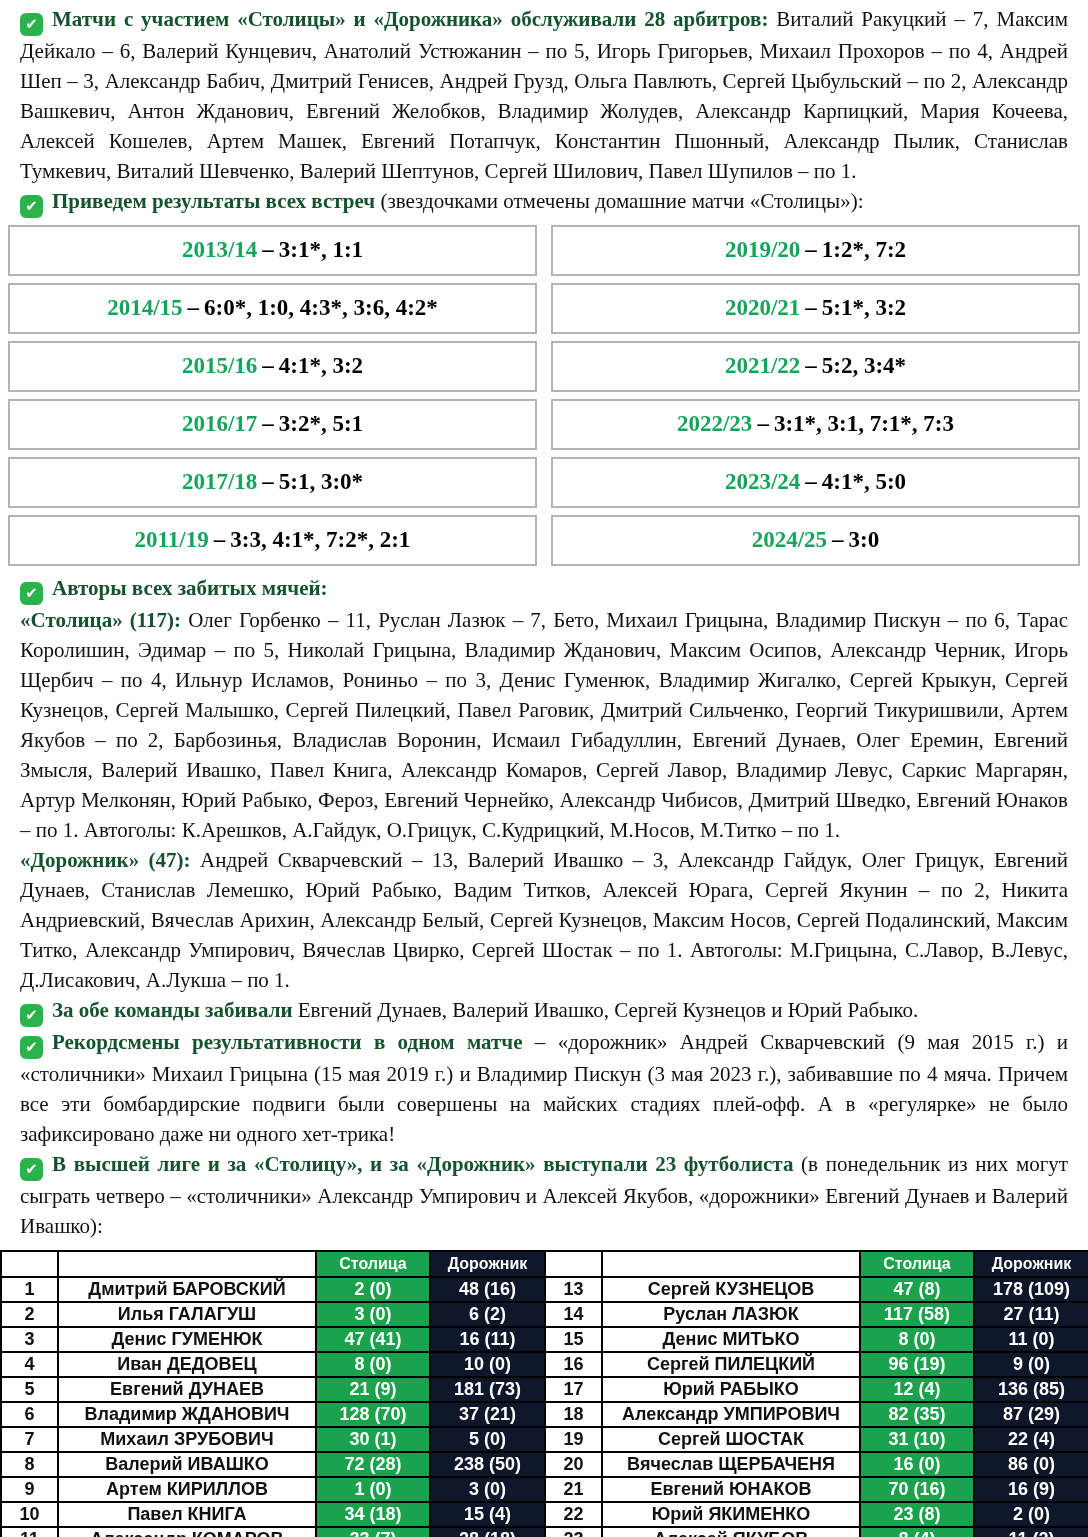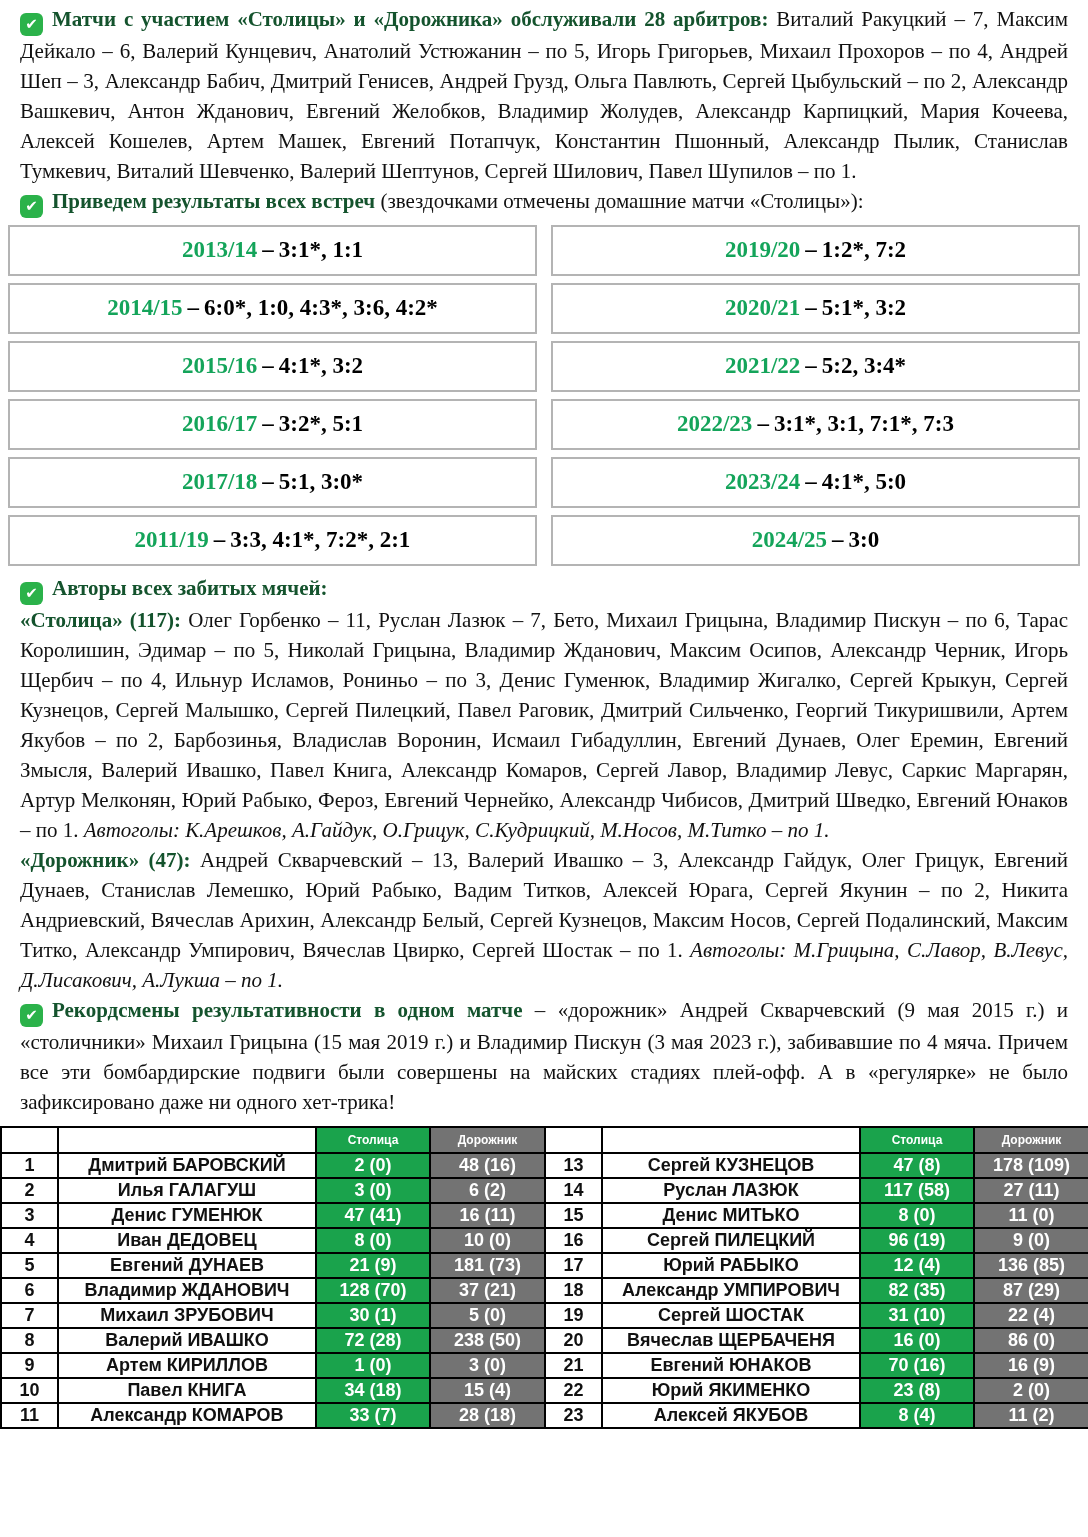--- a/index.html
+++ b/index.html
@@ -4,38 +4,38 @@
 <style>
   html,body{margin:0;padding:0;background:#fff;}
   body{width:1088px;font-family:"Liberation Serif",serif;color:#111;}
   .page{padding:4px 20px 0 20px;}
   p.para{margin:0;font-size:21px;line-height:30px;text-align:justify;}
   p.para b{font-weight:bold;color:#14532d;}
   .check{display:inline-block;width:23px;height:23px;background:#2bb24a;border-radius:6px;
          color:#fff;text-align:center;line-height:23px;font-size:15px;font-weight:bold;
          margin-right:9px;vertical-align:-3px;font-family:"DejaVu Sans",sans-serif;}
   .check::before{content:"✔";}
-  .itl{font-style:italic;}
+  .itl{}
   
   .seasons{display:grid;grid-template-columns:1fr 1fr;column-gap:14px;row-gap:7px;margin:7px -12px 7px -12px;}
   .seasons-col{display:flex;flex-direction:column;gap:7px;}
   .season-cell{border:2px solid #b4b4b4;background:#fff;text-align:center;
                font-size:23px;font-weight:bold;padding:10px 4px 11px 4px;white-space:nowrap;}
   .season-label{color:#14a45a;}
   .season-dash{color:#000;margin:0 5px;}
   .season-scores{color:#000;}
   
   table.players{border-collapse:collapse;table-layout:fixed;width:1088px;margin:9px 0 0 -20px;}
   table.players td{border:2px solid #000;font-family:"Liberation Sans",sans-serif;font-weight:bold;
                    font-size:18px;height:23px;padding:0 3px;overflow:hidden;white-space:nowrap;}
-  table.players thead td{height:24px;font-size:12px;margin-top:14px;}
+  table.players thead td{height:24px;font-size:16px;margin-top:14px;}
   td.cnum{text-align:center;}
   td.cname{text-align:center;padding-left:8px;}
   td.cg{background:#1aa34c;color:#fff;text-align:center;}
-  td.cr{background:#737373;color:#fff;text-align:center;}
+  td.cr{background:#0f172a;color:#fff;text-align:center;}
 </style>
 </head>
 <body>
 
 <div class="page">
 
   <p class="para"><span class="check"></span><b>Матчи с участием «Столицы» и «Дорожника» обслуживали 28 арбитров:</b><span> Виталий Ракуцкий – 7, Максим Дейкало – 6, Валерий Кунцевич, Анатолий Устюжанин – по 5, Игорь Григорьев, Михаил Прохоров – по 4, Андрей Шеп – 3, Александр Бабич, Дмитрий Генисев, Андрей Грузд, Ольга Павлють, Сергей Цыбульский – по 2, Александр Вашкевич, Антон Жданович, Евгений Желобков, Владимир Жолудев, Александр Карпицкий, Мария Кочеева, Алексей Кошелев, Артем Машек, Евгений Потапчук, Константин Пшонный, Александр Пылик, Станислав Тумкевич, Виталий Шевченко, Валерий Шептунов, Сергей Шилович, Павел Шупилов – по 1.</span></p>
 
   <p class="para"><span class="check"></span><b>Приведем результаты всех встреч</b><span> (звездочками отмечены домашние матчи «Столицы»):</span></p>
 
@@ -57,23 +57,25 @@
         <div class="season-cell"><span class="season-label">2024/25</span><span class="season-dash">–</span><span class="season-scores">3:0</span></div>
       </div>
   </div>
 
   <p class="para"><span class="check"></span><b>Авторы всех забитых мячей:</b></p>
 
   <p class="para"><b>«Столица» (117):</b><span> Олег Горбенко – 11, Руслан Лазюк – 7, Бето, Михаил Грицына, Владимир Пискун – по 6, Тарас Королишин, Эдимар – по 5, Николай Грицына, Владимир Жданович, Максим Осипов, Александр Черник, Игорь Щербич – по 4, Ильнур Исламов, Рониньо – по 3, Денис Гуменюк, Владимир Жигалко, Сергей Крыкун, Сергей Кузнецов, Сергей Малышко, Сергей Пилецкий, Павел Раговик, Дмитрий Сильченко, Георгий Тикуришвили, Артем Якубов – по 2, Барбозинья, Владислав Воронин, Исмаил Гибадуллин, Евгений Дунаев, Олег Еремин, Евгений Змысля, Валерий Ивашко, Павел Книга, Александр Комаров, Сергей Лавор, Владимир Левус, Саркис Маргарян, Артур Мелконян, Юрий Рабыко, Фероз, Евгений Чернейко, Александр Чибисов, Дмитрий Шведко, Евгений Юнаков – по 1. </span><span class="itl">Автоголы: К.Арешков, А.Гайдук, О.Грицук, С.Кудрицкий, М.Носов, М.Титко – по 1.</span></p>
 
   <p class="para"><b>«Дорожник» (47):</b><span> Андрей Скварчевский – 13, Валерий Ивашко – 3, Александр Гайдук, Олег Грицук, Евгений Дунаев, Станислав Лемешко, Юрий Рабыко, Вадим Титков, Алексей Юрага, Сергей Якунин – по 2, Никита Андриевский, Вячеслав Арихин, Александр Белый, Сергей Кузнецов, Максим Носов, Сергей Подалинский, Максим Титко, Александр Умпирович, Вячеслав Цвирко, Сергей Шостак – по 1. </span><span class="itl">Автоголы: М.Грицына, С.Лавор, В.Левус, Д.Лисакович, А.Лукша – по 1.</span></p>
 
+  <p class="para"><span class="check"></span><b>За обе команды забивали</b><span> Евгений Дунаев, Валерий Ивашко, Сергей Кузнецов и Юрий Рабыко.</span></p>
 
   <p class="para"><span class="check"></span><b>Рекордсмены результативности в одном матче</b><span> – «дорожник» Андрей Скварчевский (9 мая 2015 г.) и «столичники» Михаил Грицына (15 мая 2019 г.) и Владимир Пискун (3 мая 2023 г.), забивавшие по 4 мяча. Причем все эти бомбардирские подвиги были совершены на майских стадиях плей-офф. А в «регулярке» не было зафиксировано даже ни одного хет-трика!</span></p>
 
+  <p class="para"><span class="check"></span><b>В высшей лиге и за «Столицу», и за «Дорожник» выступали 23 футболиста</b><span> (в понедельник из них могут сыграть четверо – «столичники» Александр Умпирович и Алексей Якубов, «дорожники» Евгений Дунаев и Валерий Ивашко):</span></p>
 
   <table class="players">
     <colgroup>
       <col style="width:57px">
         <col style="width:258px">
         <col style="width:114px">
         <col style="width:115px">
       <col style="width:57px">
         <col style="width:258px">
         <col style="width:114px">

